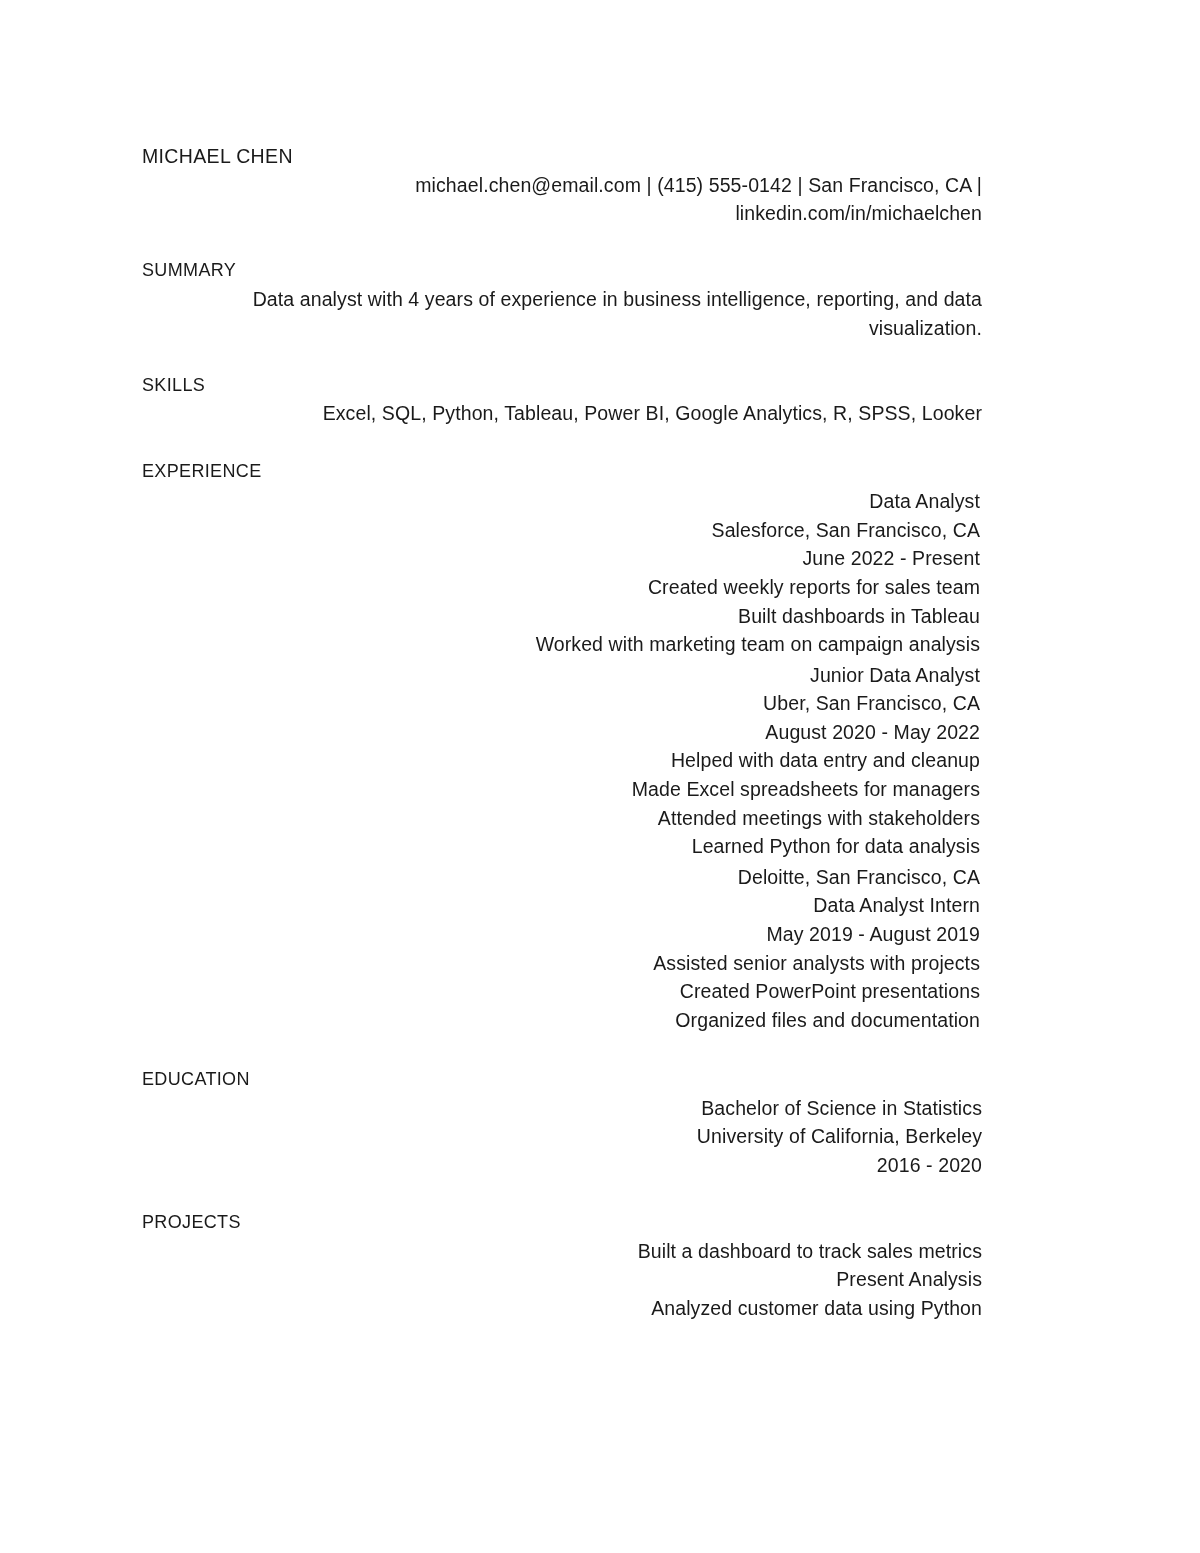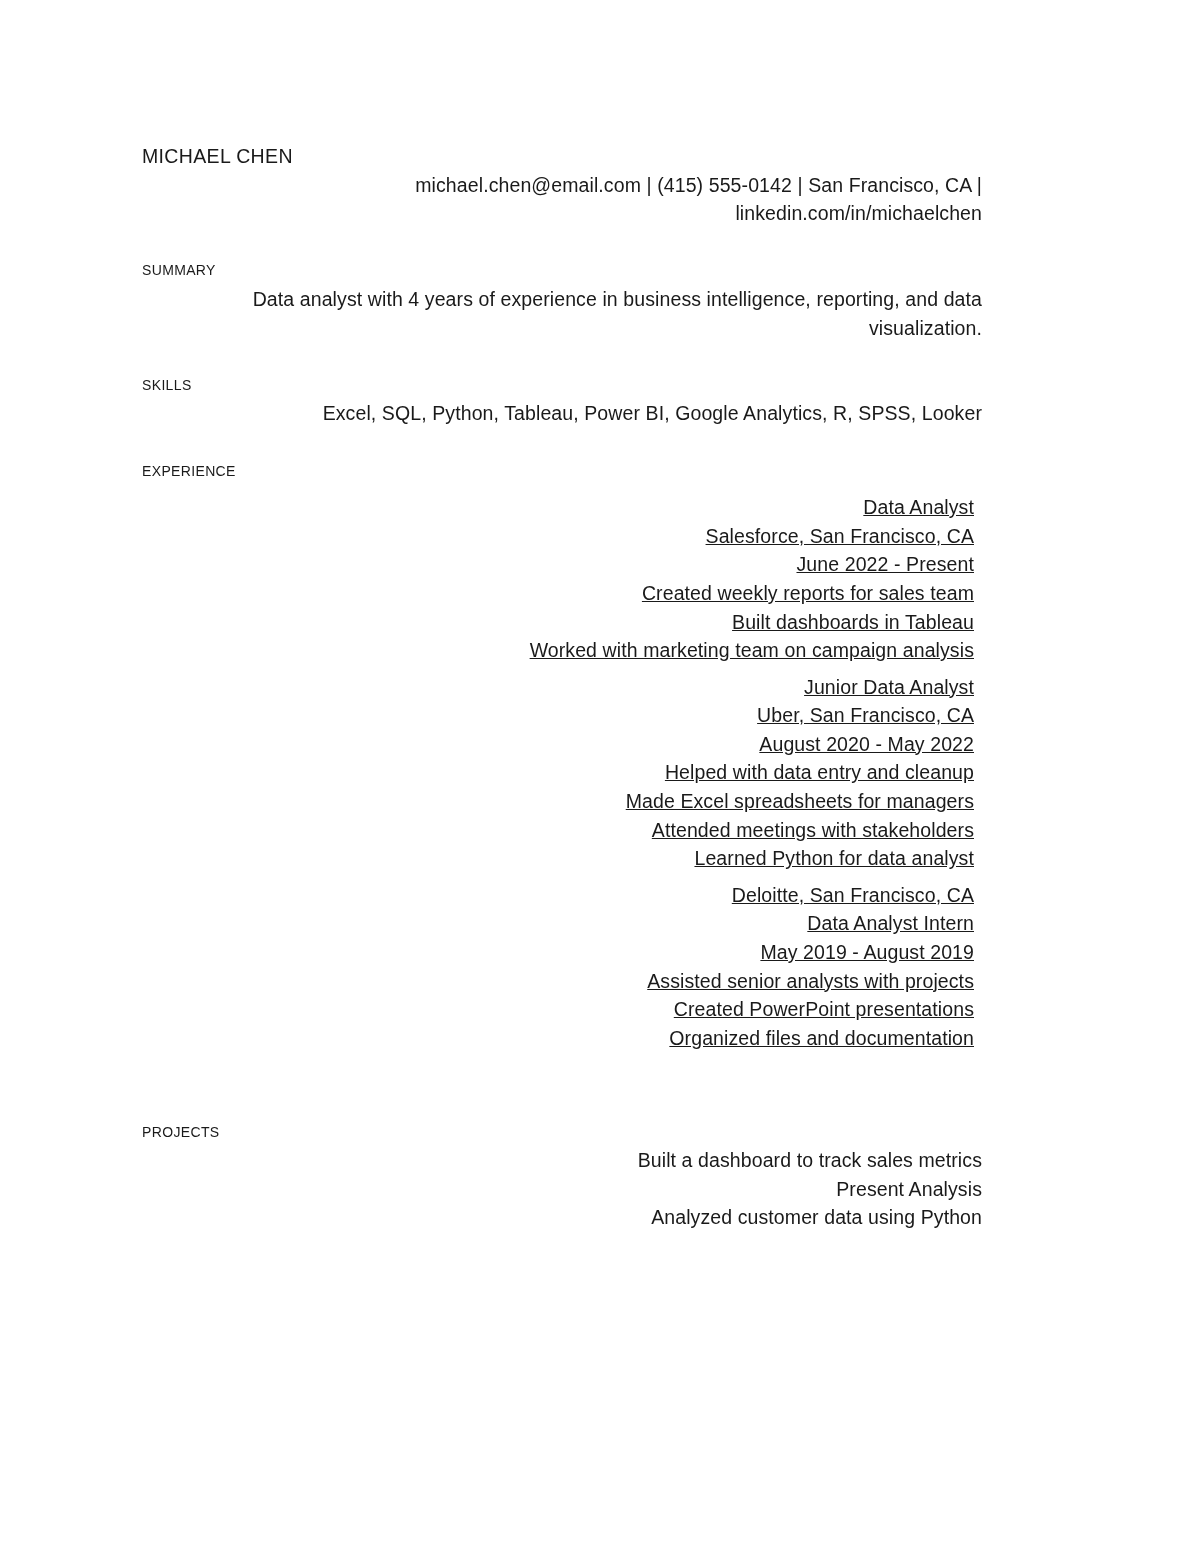--- a/index.html
+++ b/index.html
@@ -32,27 +32,26 @@
     white-space: pre-wrap;
     word-break: normal;
     text-align: right;
   }
   .name {
     font-size: 19.5px;
     line-height: 28.6px;
     letter-spacing: 0.35px;
   }
   .section-head {
-    font-size: 14px;
+    font-size: 18px;
     line-height: 28.6px;
     letter-spacing: 0.35px;
   }
   .block {
-    margin: 8px;
-    text-decoration: underline;
+    margin: 2px;
   }
   .spacer {
     height: 28.6px;
   }
 </style>
 </head>
 <body>
 
 <div class="page">
   <div class="resume">
@@ -91,35 +90,41 @@
         <div class="line">Worked with marketing team on campaign analysis</div>
       </div>
 
       <div class="block">
         <div class="line">Junior Data Analyst</div>
         <div class="line">Uber, San Francisco, CA</div>
         <div class="line">August 2020 - May 2022</div>
         <div class="line">Helped with data entry and cleanup</div>
         <div class="line">Made Excel spreadsheets for managers</div>
         <div class="line">Attended meetings with stakeholders</div>
-        <div class="line">Learned Python for data analyst</div>
+        <div class="line">Learned Python for data analysis</div>
       </div>
 
       <div class="block">
         <div class="line">Deloitte, San Francisco, CA</div>
         <div class="line">Data Analyst Intern</div>
         <div class="line">May 2019 - August 2019</div>
         <div class="line">Assisted senior analysts with projects</div>
         <div class="line">Created PowerPoint presentations</div>
         <div class="line">Organized files and documentation</div>
       </div>
     </div>
 
     <div class="spacer"></div>
 
+    <div>
+      <div class="section-head">EDUCATION</div>
+      <div class="line">Bachelor of Science in Statistics</div>
+      <div class="line">University of California, Berkeley</div>
+      <div class="line">2016 - 2020</div>
+    </div>
 
     <div class="spacer"></div>
 
     <div>
       <div class="section-head">PROJECTS</div>
       <div class="line">Built a dashboard to track sales metrics</div>
       <div class="line">Present Analysis</div>
       <div class="line">Analyzed customer data using Python</div>
     </div>
 

